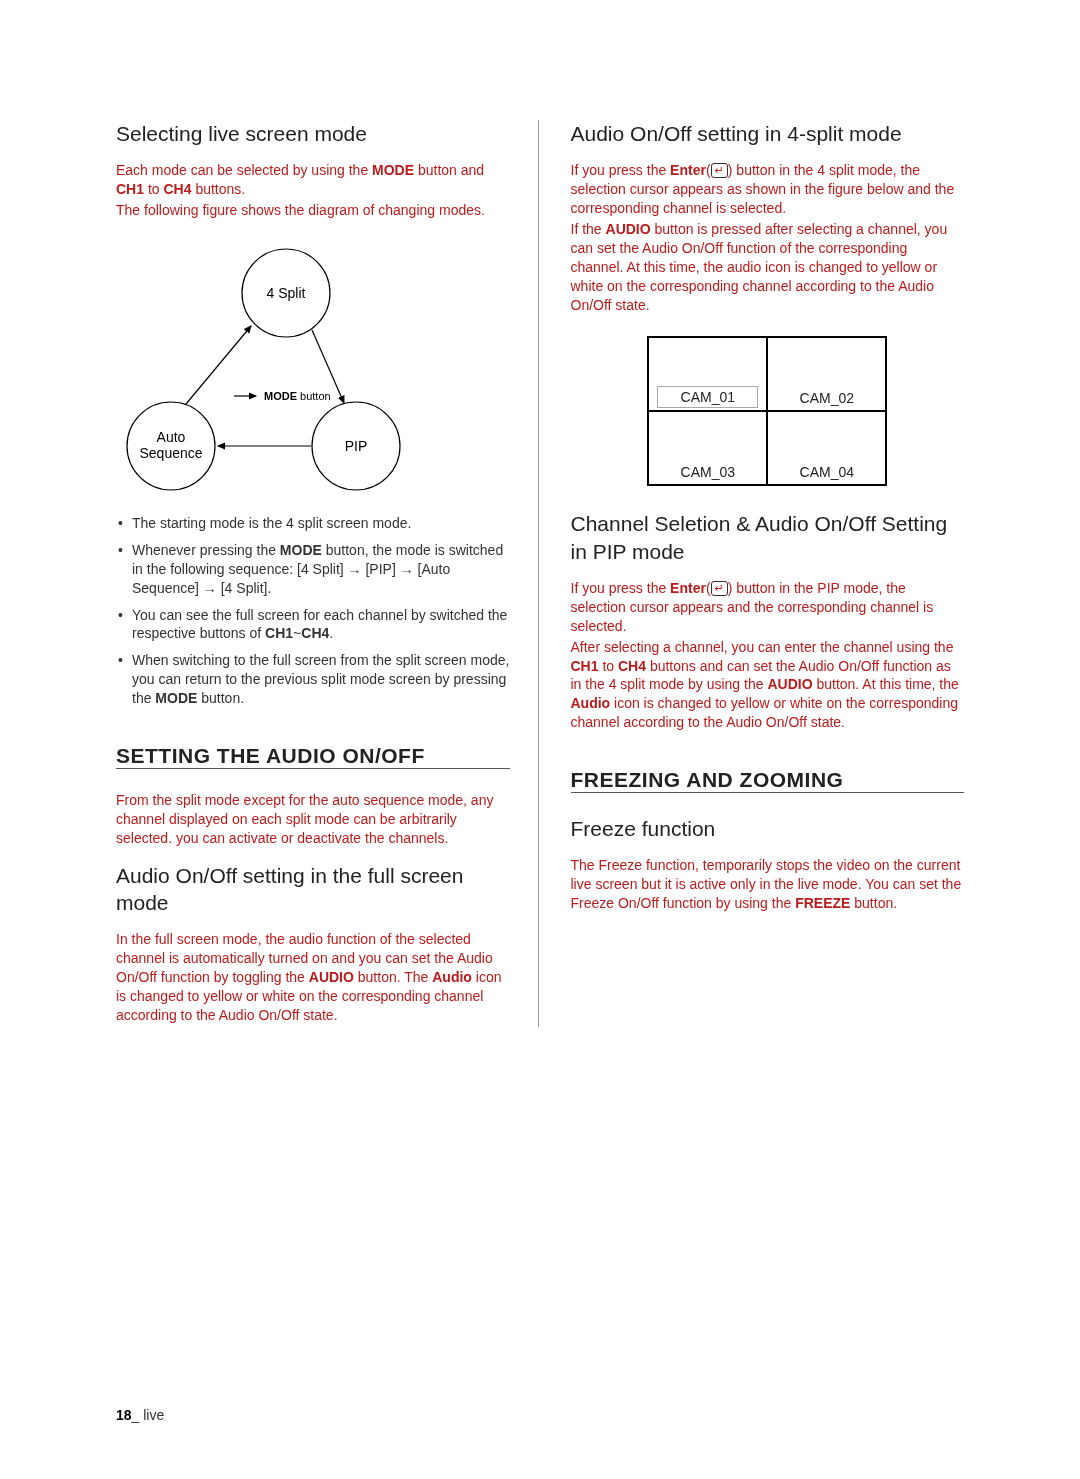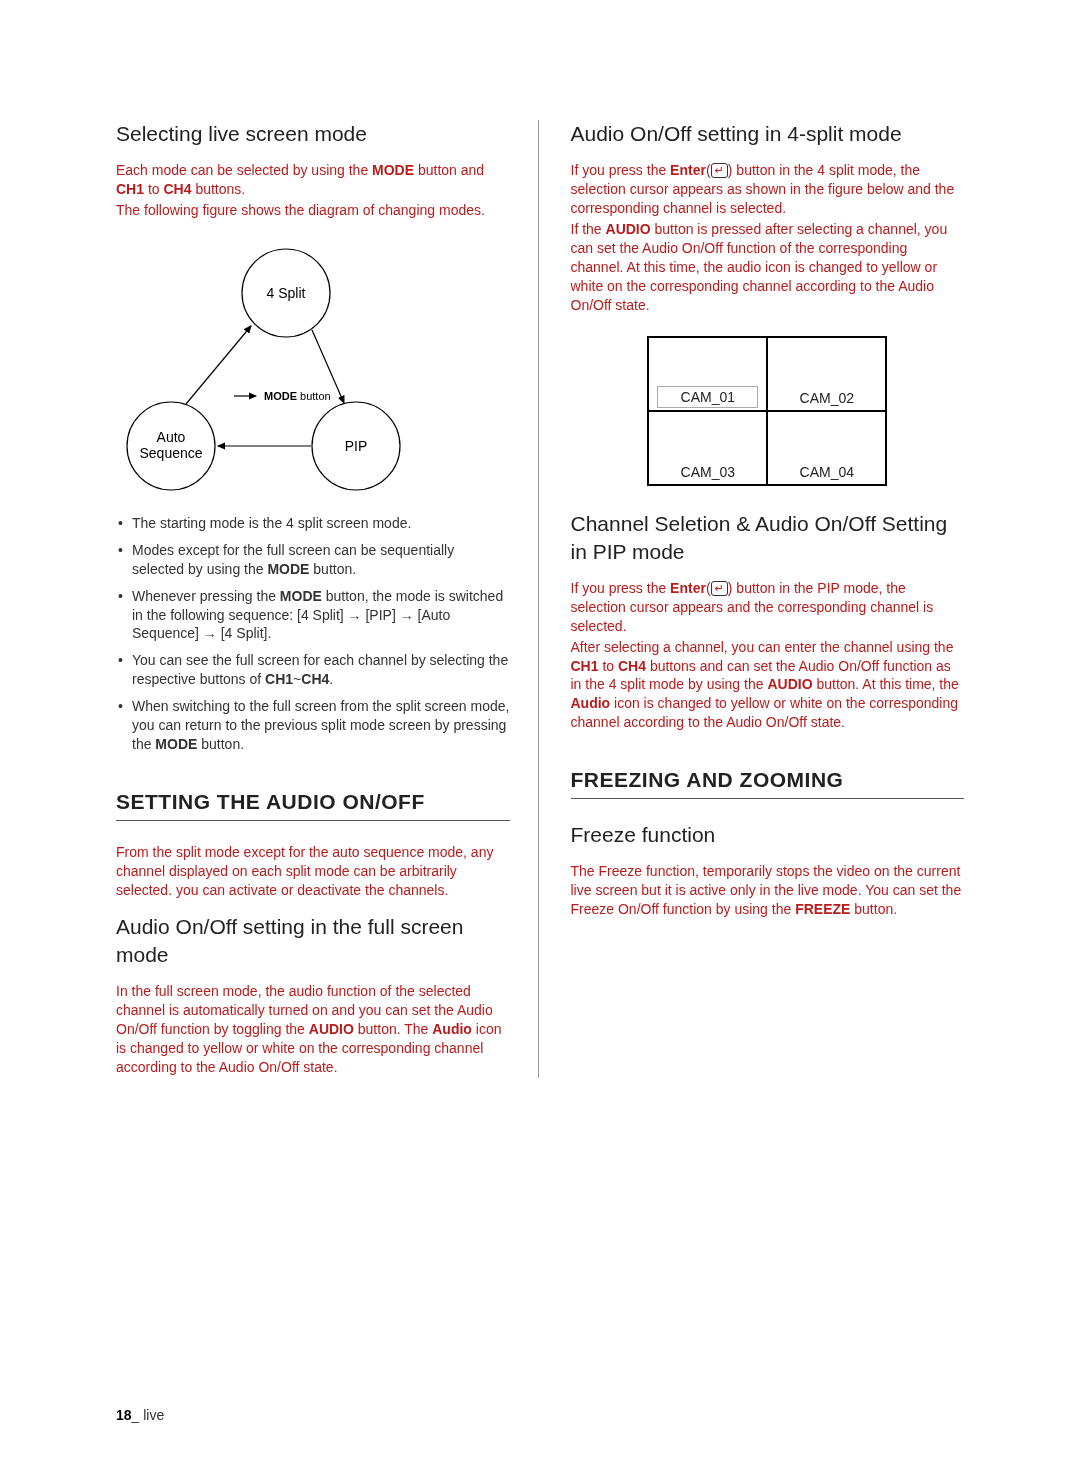--- a/index.html
+++ b/index.html
@@ -33,21 +33,20 @@
     color: #222;
     margin-bottom: 14px;
     line-height: 1.3;
   }
   h1.section {
     font-size: 21px;
     font-weight: 600;
     letter-spacing: 0.5px;
     color: #222;
     margin-top: 36px;
-    margin-bottom: 6px;
   }
   .rule {
     border: none;
     border-top: 1px solid #555;
     margin-bottom: 22px;
   }
   p.body {
     font-size: 14px;
     line-height: 1.35;
     color: #b91c1c;
@@ -156,27 +155,24 @@
         <line x1="70" y1="166" x2="135" y2="88" stroke="#000" stroke-width="1.2" marker-end="url(#arr)"></line>
 
         <line x1="118" y1="158" x2="140" y2="158" stroke="#000" stroke-width="1.2" marker-end="url(#arr)"></line>
         <text x="148" y="162" font-size="11"><tspan font-weight="700">MODE</tspan><tspan> button</tspan></text>
       </svg>
     </div>
 
     <ul class="bullets">
       <li>The starting mode is the 4 split screen mode.</li>
       <li>
-        <span>Modes except for the full screen can be sequentially selected by using the </span><b>MODE</b><span> button.</span>
-      </li>
-      <li>
         <span>Whenever pressing the </span><b>MODE</b><span> button, the mode is switched in the following sequence: [4 Split] → [PIP] → [Auto Sequence] → [4 Split].</span>
       </li>
       <li>
-        <span>You can see the full screen for each channel by selecting the respective buttons of </span><b>CH1</b><span>~</span><b>CH4</b><span>.</span>
+        <span>You can see the full screen for each channel by switched the respective buttons of </span><b>CH1</b><span>~</span><b>CH4</b><span>.</span>
       </li>
       <li>
         <span>When switching to the full screen from the split screen mode, you can return to the previous split mode screen by pressing the </span><b>MODE</b><span> button.</span>
       </li>
     </ul>
 
     <h1 class="section">SETTING THE AUDIO ON/OFF</h1>
     <hr class="rule">
     <p class="body gap">From the split mode except for the auto sequence mode, any channel displayed on each split mode can be arbitrarily selected. you can activate or deactivate the channels.</p>
 

